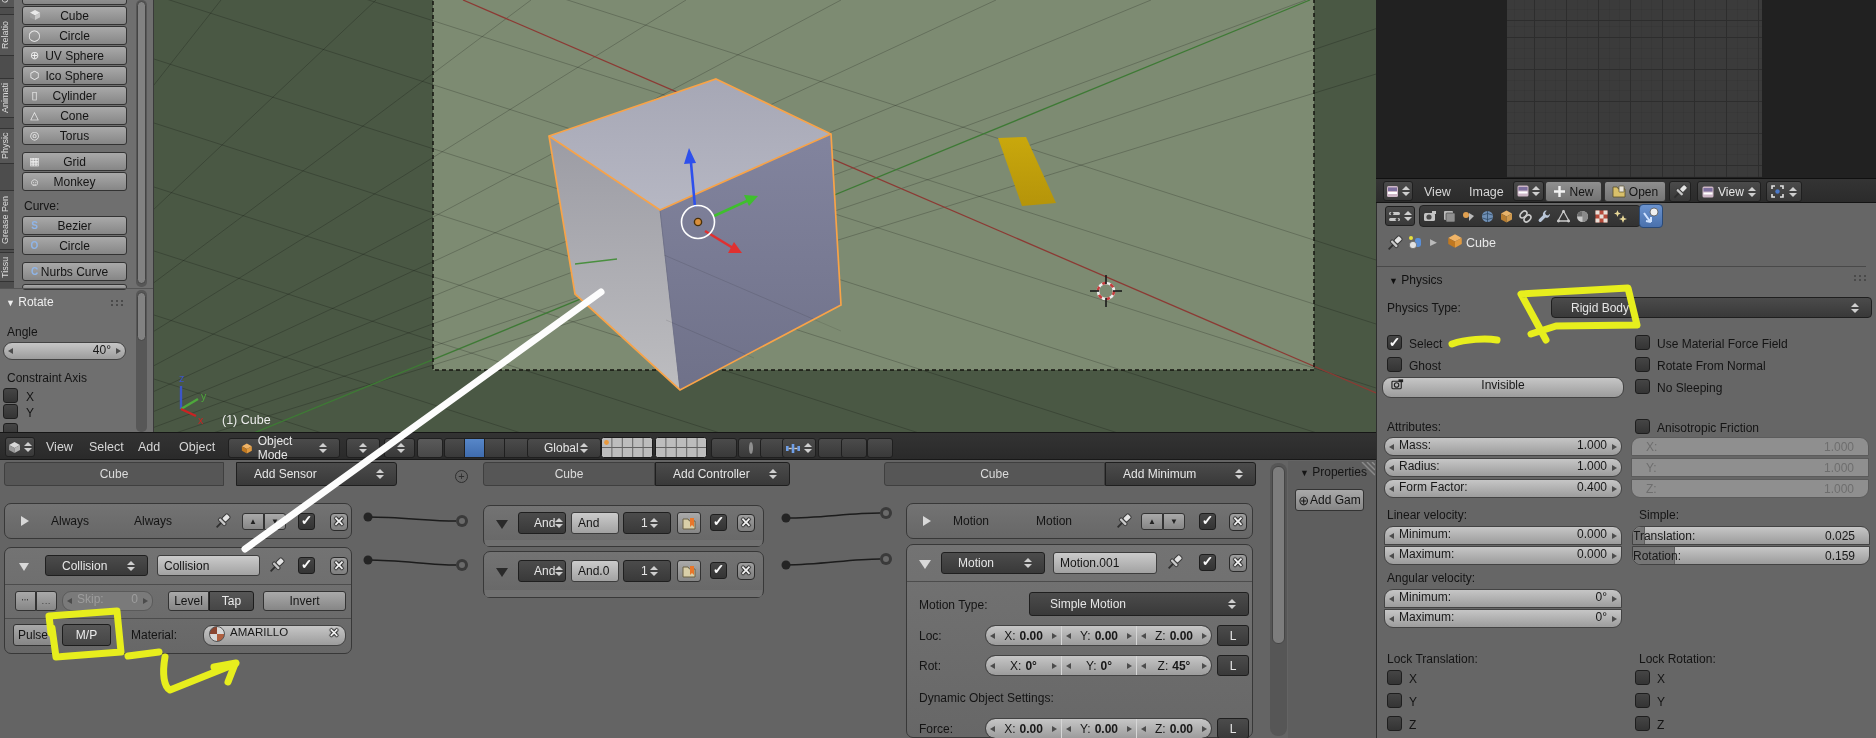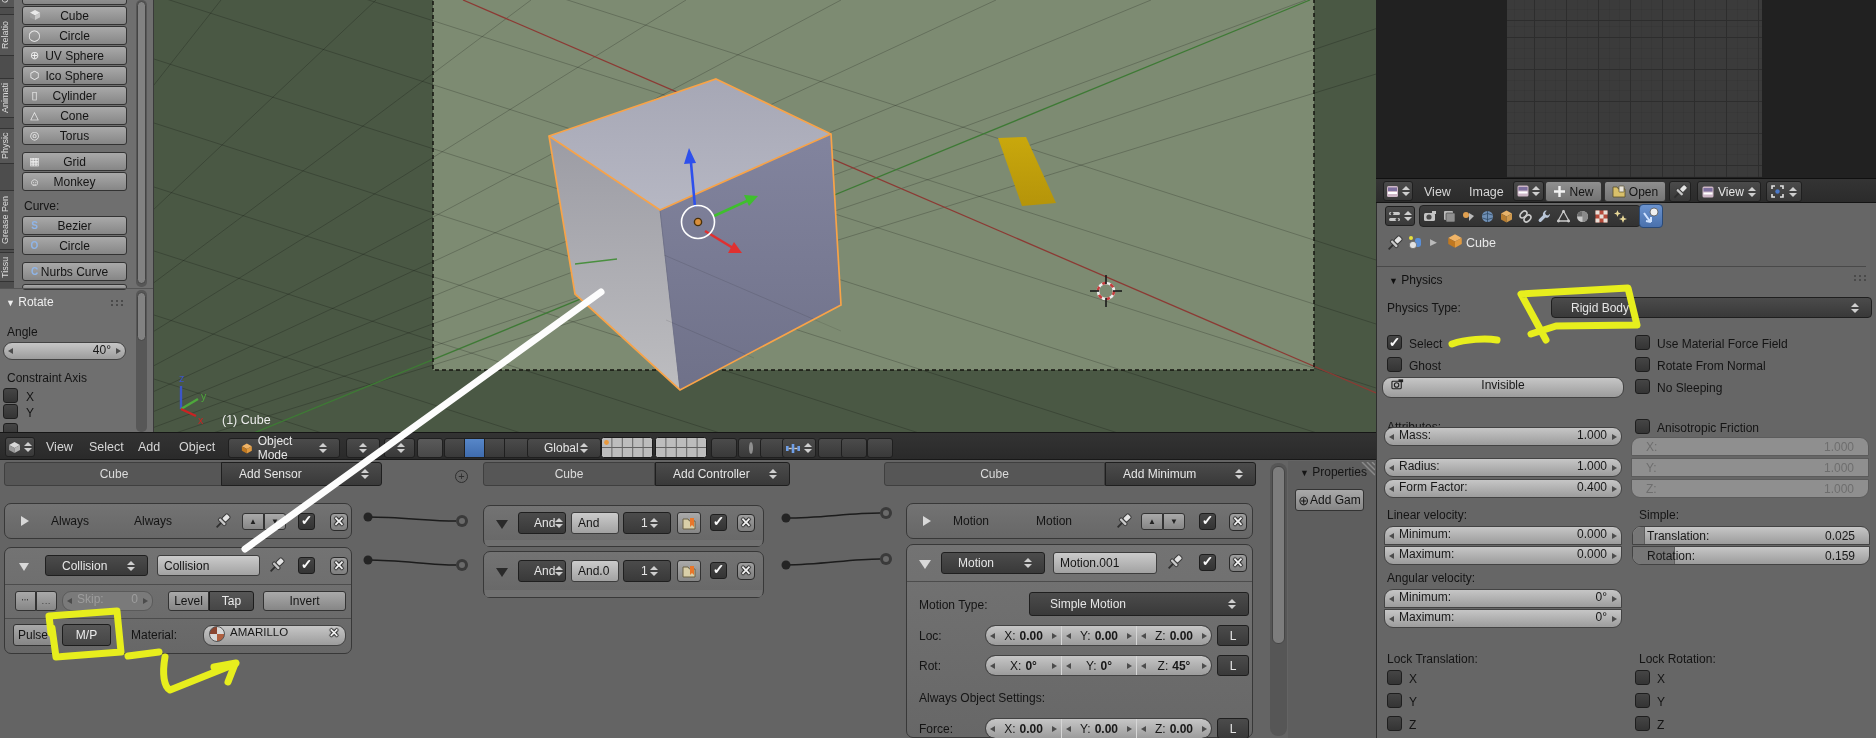--- a/index.html
+++ b/index.html
@@ -353,21 +353,21 @@
         </svg>
   </div>
 </div>
 <style>
 
 </style>
 
 <div class="abs" id="logic" style="left:0;top:461px;width:1376px;height:277px;background:#646464;overflow:hidden">
 
   <div class="abs hcell" style="left:4px;top:1px;width:220px;border-radius:3px 0 0 3px">Cube</div>
-  <div class="dd" style="left:221px;top:1px;width:161px;height:24px;border-radius:0 3px 3px 0">
+  <div class="dd" style="left:236px;top:1px;width:161px;height:24px;border-radius:0 3px 3px 0">
         <span style="margin-left:5px">Add Sensor</span>
         <span class="spin">
           <i class="u"></i>
           <i class="d"></i>
         </span>
       </div>
   <div class="abs" style="left:455px;top:9px;width:13px;height:13px;border:1.5px solid #2e2e2e;border-radius:50%;color:#2e2e2e;font-size:11px;line-height:11px;text-align:center">+</div>
   <div class="abs hcell" style="left:483px;top:1px;width:172px;border-radius:3px 0 0 3px">Cube</div>
   <div class="dd" style="left:655px;top:1px;width:135px;height:24px;border-radius:0 3px 3px 0">
         <span style="margin-left:5px">Add Controller</span>
@@ -575,21 +575,21 @@
           <div class="seg parrow">
             <span>Y:</span>
             <b>0°</b>
           </div>
           <div class="seg parrow" style="border-radius:0 10px 10px 0">
             <span>Z:</span>
             <b>45°</b>
           </div>
         </div>
     <div class="dd" style="left:310px;top:110px;width:32px;height:21px;justify-content:center">L</div>
-    <div class="lab" style="left:12px;top:146px">Always Object Settings:</div>
+    <div class="lab" style="left:12px;top:146px">Dynamic Object Settings:</div>
     <div class="lab" style="left:12px;top:177px">Force:</div>
     <div class="abs trip" style="left:78px;top:173px">
           <div class="seg parrow" style="border-radius:10px 0 0 10px">
             <span>X:</span>
             <b>0.00</b>
           </div>
           <div class="seg parrow">
             <span>Y:</span>
             <b>0.00</b>
           </div>
@@ -843,21 +843,21 @@
           <rect x="8" y="1" width="5" height="3" fill="#222"></rect>
         </svg>
     Invisible</div>
   <div class="chk" style="left:258px;top:132px"></div>
       <div class="lab" style="left:280px;top:134px">Use Material Force Field</div>
   <div class="chk" style="left:258px;top:154px"></div>
       <div class="lab" style="left:280px;top:156px">Rotate From Normal</div>
   <div class="chk" style="left:258px;top:176px"></div>
       <div class="lab" style="left:280px;top:178px">No Sleeping</div>
   <div class="lab" style="left:10px;top:217px">Attributes:</div>
-  <div class="pill parrow" style="left:7px;top:224px;width:238px;height:19px">
+  <div class="pill parrow" style="left:7px;top:234px;width:238px;height:19px">
         <span style="margin-left:14px">Mass:</span>
         <span style="margin-left:auto;margin-right:14px">1.000</span>
       </div>
   <div class="pill parrow" style="left:7px;top:255px;width:238px;height:19px">
         <span style="margin-left:14px">Radius:</span>
         <span style="margin-left:auto;margin-right:14px">1.000</span>
       </div>
   <div class="pill parrow" style="left:7px;top:276px;width:238px;height:19px">
         <span style="margin-left:14px">Form Factor:</span>
         <span style="margin-left:auto;margin-right:14px">0.400</span>
@@ -919,21 +919,21 @@
       <div class="lab" style="left:280px;top:492px">Y</div>
   <div class="chk" style="left:258px;top:513px"></div>
       <div class="lab" style="left:280px;top:515px">Z</div>
 </div>
 <style>
 .dis{width:238px;height:19px;background:#8f8f8f;border:1px solid #5c5c5c;color:#6e6e6e;
  display:flex;align-items:center;justify-content:space-between;padding:0 14px;font-size:12px}
 .slid{position:absolute;width:238px;height:19px;background:linear-gradient(#c6c6c6,#9c9c9c);border:1px solid #434343;color:#181818;
  display:flex;align-items:center;font-size:12px;overflow:hidden}
 .slid i{position:absolute;left:0;top:0;bottom:0;background:#767676;border-right:1px solid #5e5e5e}
-.slid span{margin-left:14px;z-index:1}
+.slid span{z-index:1}
 .slid b{font-weight:normal;margin-left:auto;margin-right:14px;z-index:1}
 </style>
 
 <svg width="1876" height="738" style="position:absolute;left:0;top:0;z-index:50;pointer-events:none">
   <line x1="601" y1="292" x2="245" y2="549" stroke="#fdfdfd" stroke-width="7" stroke-linecap="round"></line>
   <g fill="none" stroke="#e7ee1d" stroke-width="7" stroke-linecap="round" stroke-linejoin="round">
     <path d="M51,633 L49,616 L117,611 L121,652 L56,657 L52,628"></path>
     <path d="M128,656 L159,652"></path>
     <path d="M165,657 C162,674 164,687 170,690 L235,664"></path>
     <path d="M236,663 L214,667"></path>

